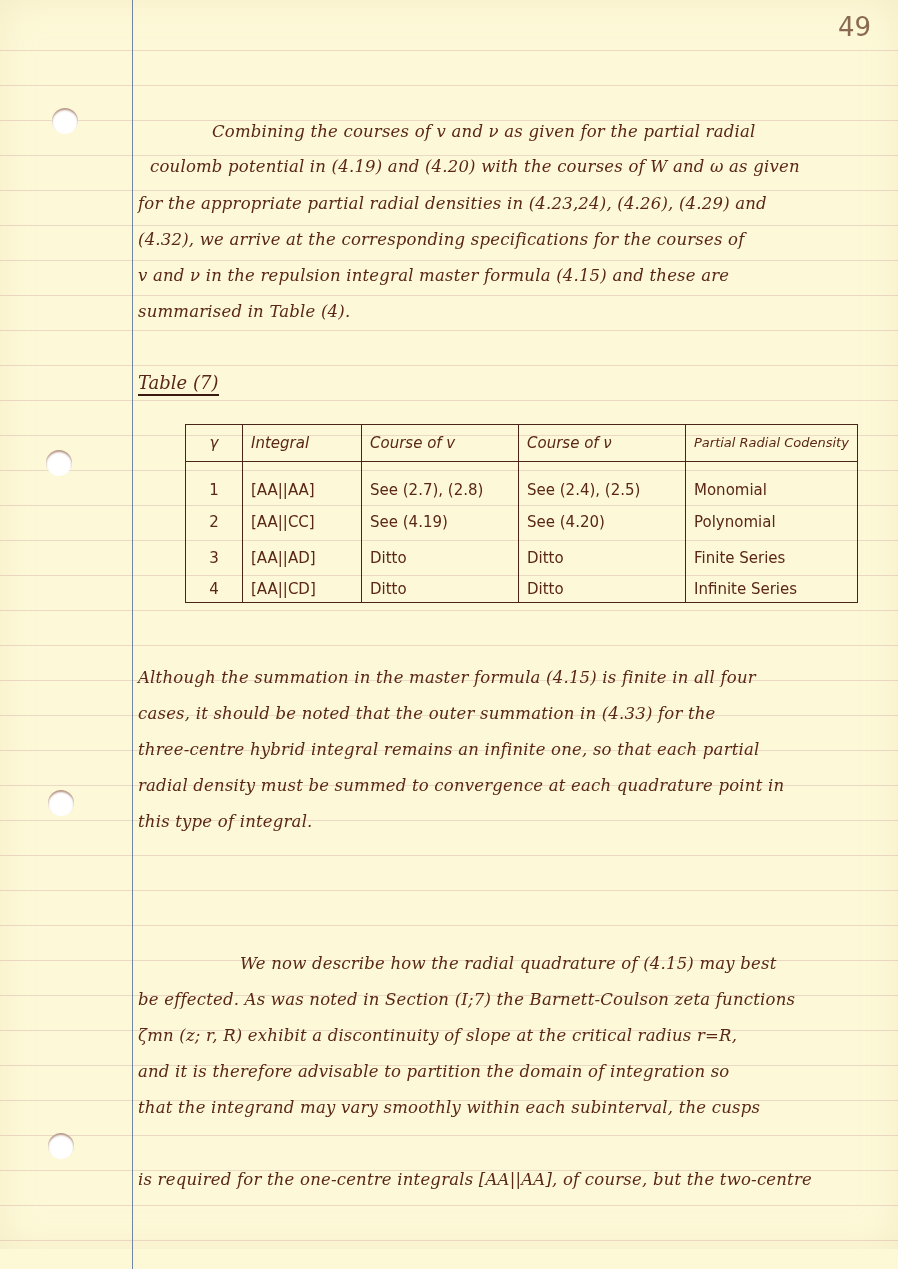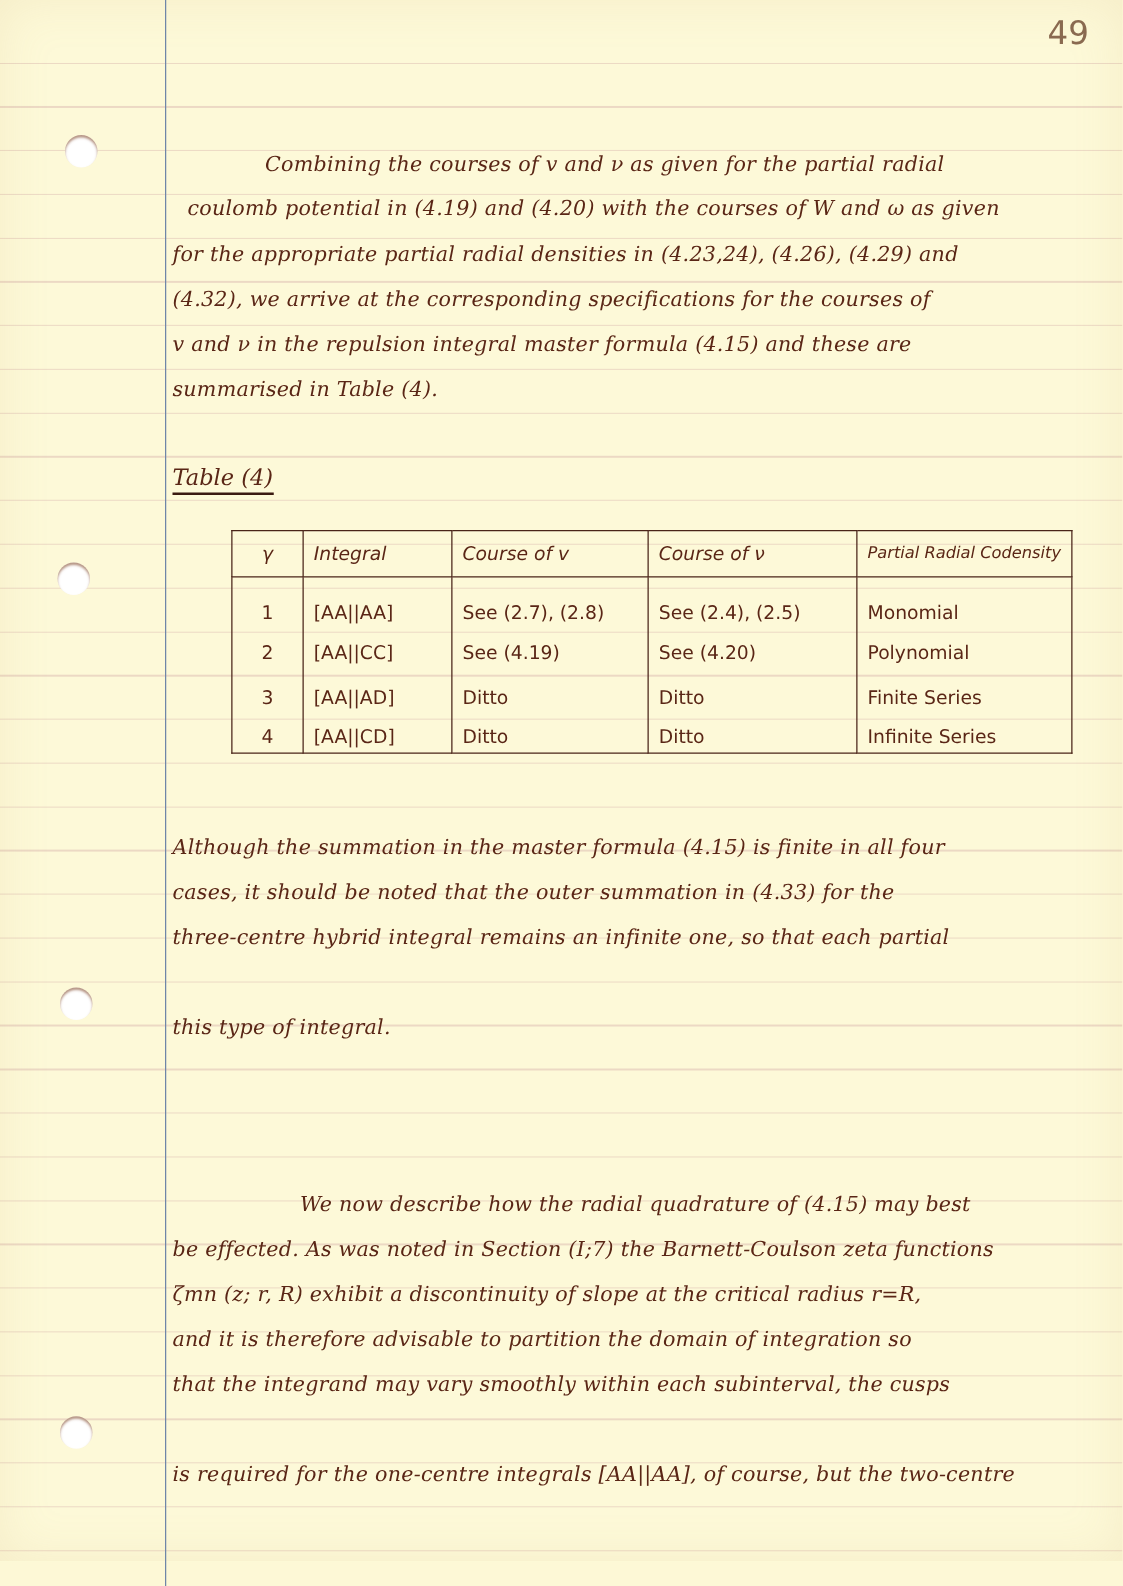--- a/index.html
+++ b/index.html
@@ -88,21 +88,21 @@
 
   <div class="page-number">49</div>
 
   <div class="line indent" style="top:122px;">Combining the courses of v and ν as given for the partial radial</div>
   <div class="line" style="top:157px;margin-left:12px;">coulomb potential in (4.19) and (4.20) with the courses of W and ω as given</div>
   <div class="line" style="top:194px;">for the appropriate partial radial densities in (4.23,24), (4.26), (4.29) and</div>
   <div class="line" style="top:230px;">(4.32), we arrive at the corresponding specifications for the courses of</div>
   <div class="line" style="top:266px;">v and ν in the repulsion integral master formula (4.15) and these are</div>
   <div class="line" style="top:302px;">summarised in Table (4).</div>
 
-  <div class="table-caption">Table (4)</div>
+  <div class="table-caption">Table (7)</div>
 
   <table class="results">
     <thead>
       <tr>
         <th class="c-gamma">γ</th>
         <th class="c-int">Integral</th>
         <th class="c-v">Course of v</th>
         <th class="c-nu">Course of ν</th>
         <th class="c-dens">Partial Radial Codensity</th>
       </tr>
@@ -135,20 +135,21 @@
         <td class="c-v">Ditto</td>
         <td class="c-nu">Ditto</td>
         <td class="c-dens">Infinite Series</td>
       </tr>
     </tbody>
   </table>
 
   <div class="line" style="top:668px;">Although the summation in the master formula (4.15) is finite in all four</div>
   <div class="line" style="top:704px;">cases, it should be noted that the outer summation in (4.33) for the</div>
   <div class="line" style="top:740px;">three-centre hybrid integral remains an infinite one, so that each partial</div>
+  <div class="line" style="top:776px;">radial density must be summed to convergence at each quadrature point in</div>
   <div class="line" style="top:812px;">this type of integral.</div>
 
   <div class="line indent" style="left:240px; top:954px;">We now describe how the radial quadrature of (4.15) may best</div>
   <div class="line" style="top:990px;">be effected. As was noted in Section (I;7) the Barnett-Coulson zeta functions</div>
   <div class="line" style="top:1026px;">ζmn (z; r, R) exhibit a discontinuity of slope at the critical radius r=R,</div>
   <div class="line" style="top:1098px;">that the integrand may vary smoothly within each subinterval, the cusps</div>
   <div class="line" style="top:1062px;">and it is therefore advisable to partition the domain of integration so</div>
   <div class="line" style="top:1170px;">is required for the one-centre integrals [AA||AA], of course, but the two-centre</div>
 </div>
 

